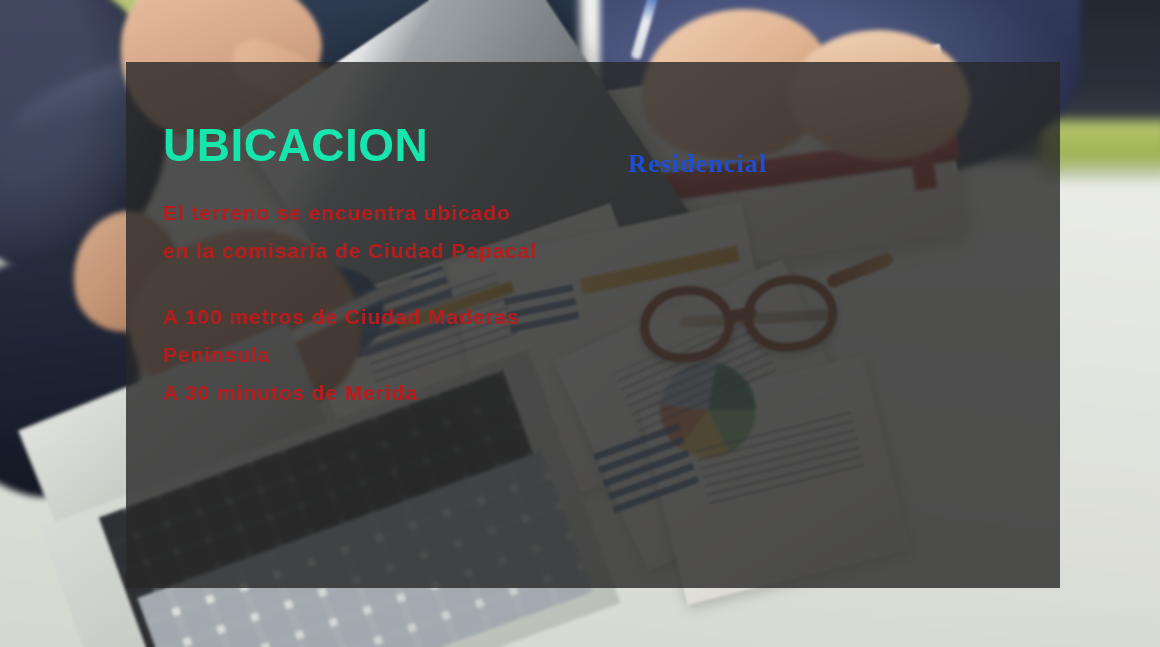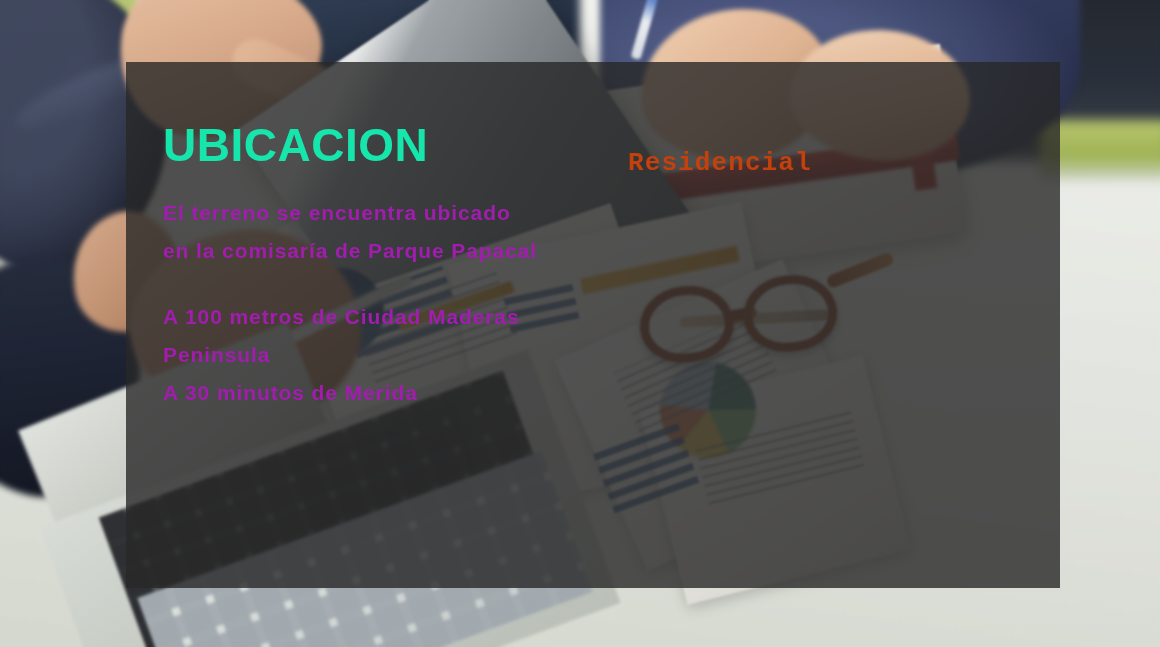--- a/index.html
+++ b/index.html
@@ -311,31 +311,31 @@
     font-size:46px;
     letter-spacing:.5px;
     line-height:1;
     white-space:nowrap;
   }
 
   #col-left{ left:37px; top:60px; width:470px; }
   #col-right{ left:502px; top:60px; width:420px; }
 
   .body-text{
-    color:#a21caf;
+    color:#b91c1c;
     font-family:"Liberation Sans", sans-serif;
     font-weight:bold;
     font-size:21px;
     line-height:38px;
     letter-spacing:.9px;
     white-space:nowrap;
   }
   .sub-value{
-    color:#c2410c;
-    font-family:Liberation Mono, monospace;
+    color:#1d4ed8;
+    font-family:Liberation Serif, serif;
     font-weight:bold;
     font-size:26px;
     letter-spacing:1.1px;
     line-height:1.2;
     white-space:nowrap;
   }
   .para{ margin-top:26px; }
   .gap{ height:28px; }
   .list-line{ }
 </style>
@@ -408,21 +408,21 @@
     <div class="photo-veil"></div>
   </div>
 
   <div id="overlay">
 
     <div class="col" id="col-left">
       <div class="heading">UBICACION</div>
 
       <div class="para">
         <div class="body-text">El terreno se encuentra ubicado</div>
-        <div class="body-text">en la comisaría de Parque Papacal</div>
+        <div class="body-text">en la comisaría de Ciudad Papacal</div>
       </div>
 
       <div class="gap"></div>
 
       <div>
         <div class="body-text list-line">A 100 metros de Ciudad Maderas</div>
         <div class="body-text list-line">Peninsula</div>
         <div class="body-text list-line">A 30 minutos de Merida</div>
       </div>
     </div>

